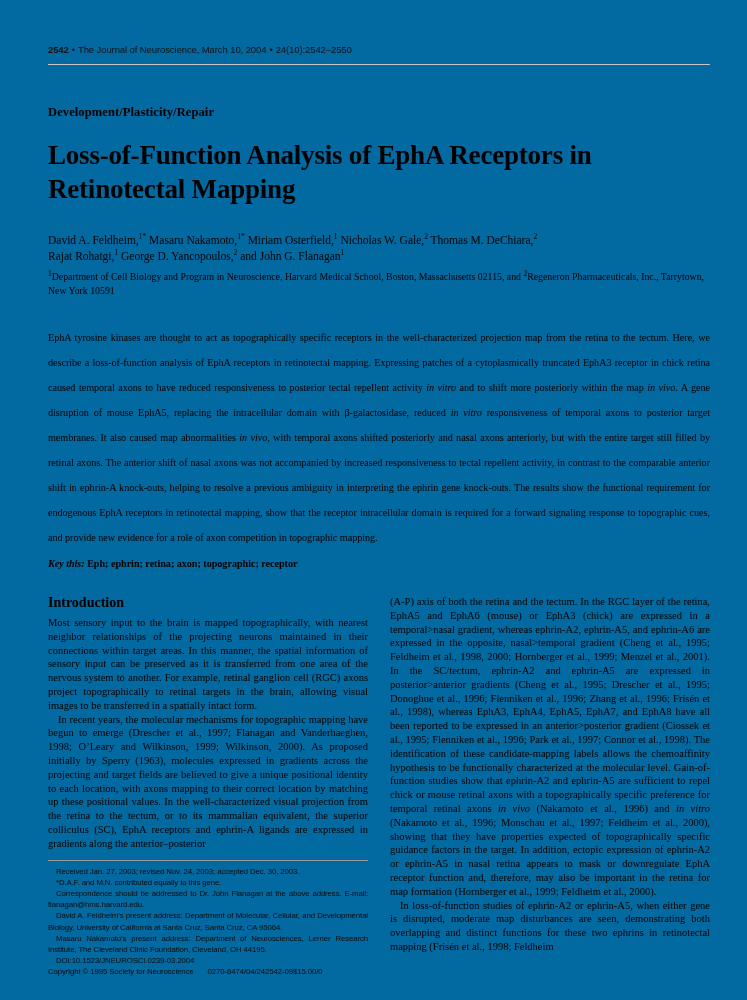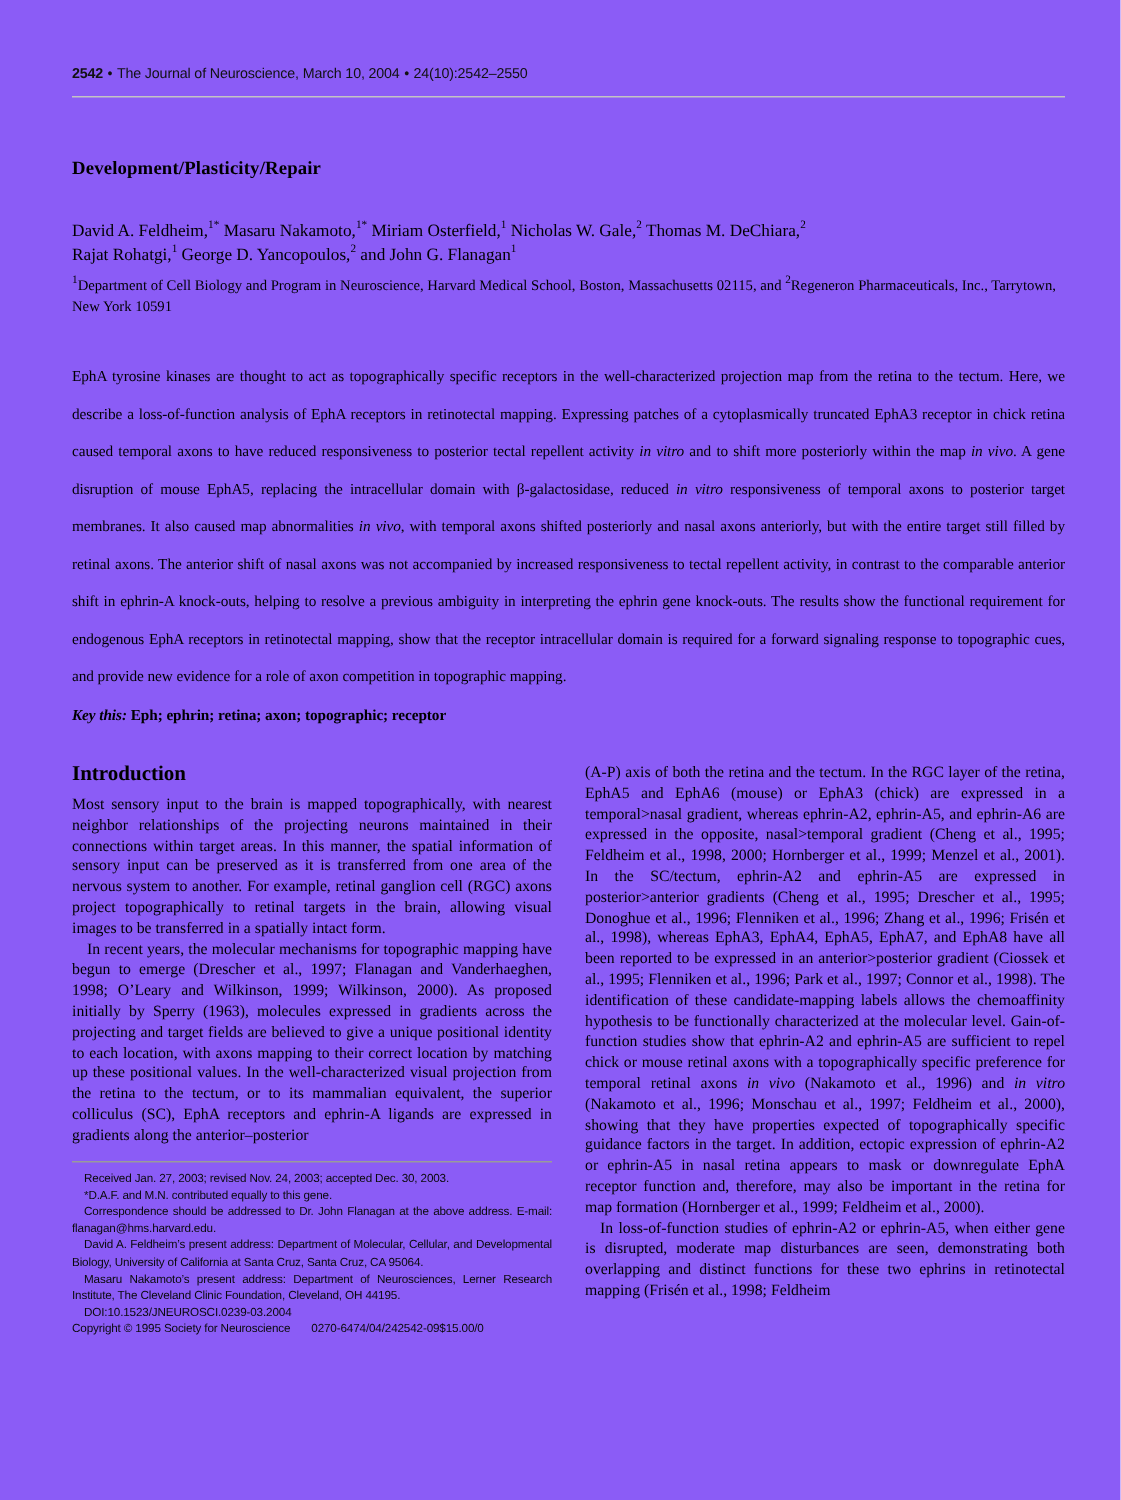--- a/index.html
+++ b/index.html
@@ -1,21 +1,21 @@
 <!DOCTYPE html>
 <html lang="en"><head>
 <meta charset="utf-8">
 <style>
   html, body { margin: 0; padding: 0; background: #ffffff; }
   .page {
     position: relative;
     width: 747px; height: 1000px;
     box-sizing: border-box;
     padding: 44px 37px 0 48px;
-    background: #8b5cf6;
+    background: #0369a1;
     color: #000000;
     font-family: "Liberation Serif", "DejaVu Serif", serif;
     overflow: hidden;
   }
   
   .running-head {
     font-family: "Liberation Sans", "DejaVu Sans", sans-serif;
     font-size: 9.5px; line-height: 12px; letter-spacing: -0.1px; color: #111;
   }
   .running-head .pgnum { font-weight: bold; }
@@ -85,20 +85,21 @@
 
 <div class="page">
 
   <div class="running-head">
     <span class="pgnum">2542</span><span class="sep">•</span><span>The Journal of Neuroscience, March 10, 2004</span><span class="sep">•</span><span>24(10):2542–2550</span>
   </div>
   <div class="head-rule"></div>
 
   <div class="section-label">Development/Plasticity/Repair</div>
 
+  <h1 class="title"><span>Loss-of-Function Analysis of EphA Receptors in</span><br><span>Retinotectal Mapping</span></h1>
 
   <p class="authors"><span><span>David A. Feldheim,</span><sup>1*</sup></span><span><span> Masaru Nakamoto,</span><sup>1*</sup></span><span><span> Miriam Osterfield,</span><sup>1</sup></span><span><span> Nicholas W. Gale,</span><sup>2</sup></span><span><span> Thomas M. DeChiara,</span><sup>2</sup></span><br><span><span>Rajat Rohatgi,</span><sup>1</sup></span><span><span> George D. Yancopoulos,</span><sup>2</sup></span><span><span> and John G. Flanagan</span><sup>1</sup></span></p>
 
   <p class="affiliations"><sup>1</sup><span>Department of Cell Biology and Program in Neuroscience, Harvard Medical School, Boston, Massachusetts 02115, and </span><sup>2</sup><span>Regeneron Pharmaceuticals, Inc., Tarrytown, New York 10591</span></p>
 
   <p class="abstract">EphA tyrosine kinases are thought to act as topographically specific receptors in the well-characterized projection map from the retina to the tectum. Here, we describe a loss-of-function analysis of EphA receptors in retinotectal mapping. Expressing patches of a cytoplasmically truncated EphA3 receptor in chick retina caused temporal axons to have reduced responsiveness to posterior tectal repellent activity <i>in vitro</i> and to shift more posteriorly within the map <i>in vivo</i>. A gene disruption of mouse EphA5, replacing the intracellular domain with β-galactosidase, reduced <i>in vitro</i> responsiveness of temporal axons to posterior target membranes. It also caused map abnormalities <i>in vivo</i>, with temporal axons shifted posteriorly and nasal axons anteriorly, but with the entire target still filled by retinal axons. The anterior shift of nasal axons was not accompanied by increased responsiveness to tectal repellent activity, in contrast to the comparable anterior shift in ephrin-A knock-outs, helping to resolve a previous ambiguity in interpreting the ephrin gene knock-outs. The results show the functional requirement for endogenous EphA receptors in retinotectal mapping, show that the receptor intracellular domain is required for a forward signaling response to topographic cues, and provide new evidence for a role of axon competition in topographic mapping.</p>
 
   <p class="keywords"><span class="kw-label">Key this:</span> <span>Eph; ephrin; retina; axon; topographic; receptor</span></p>
 
   <div class="columns">

